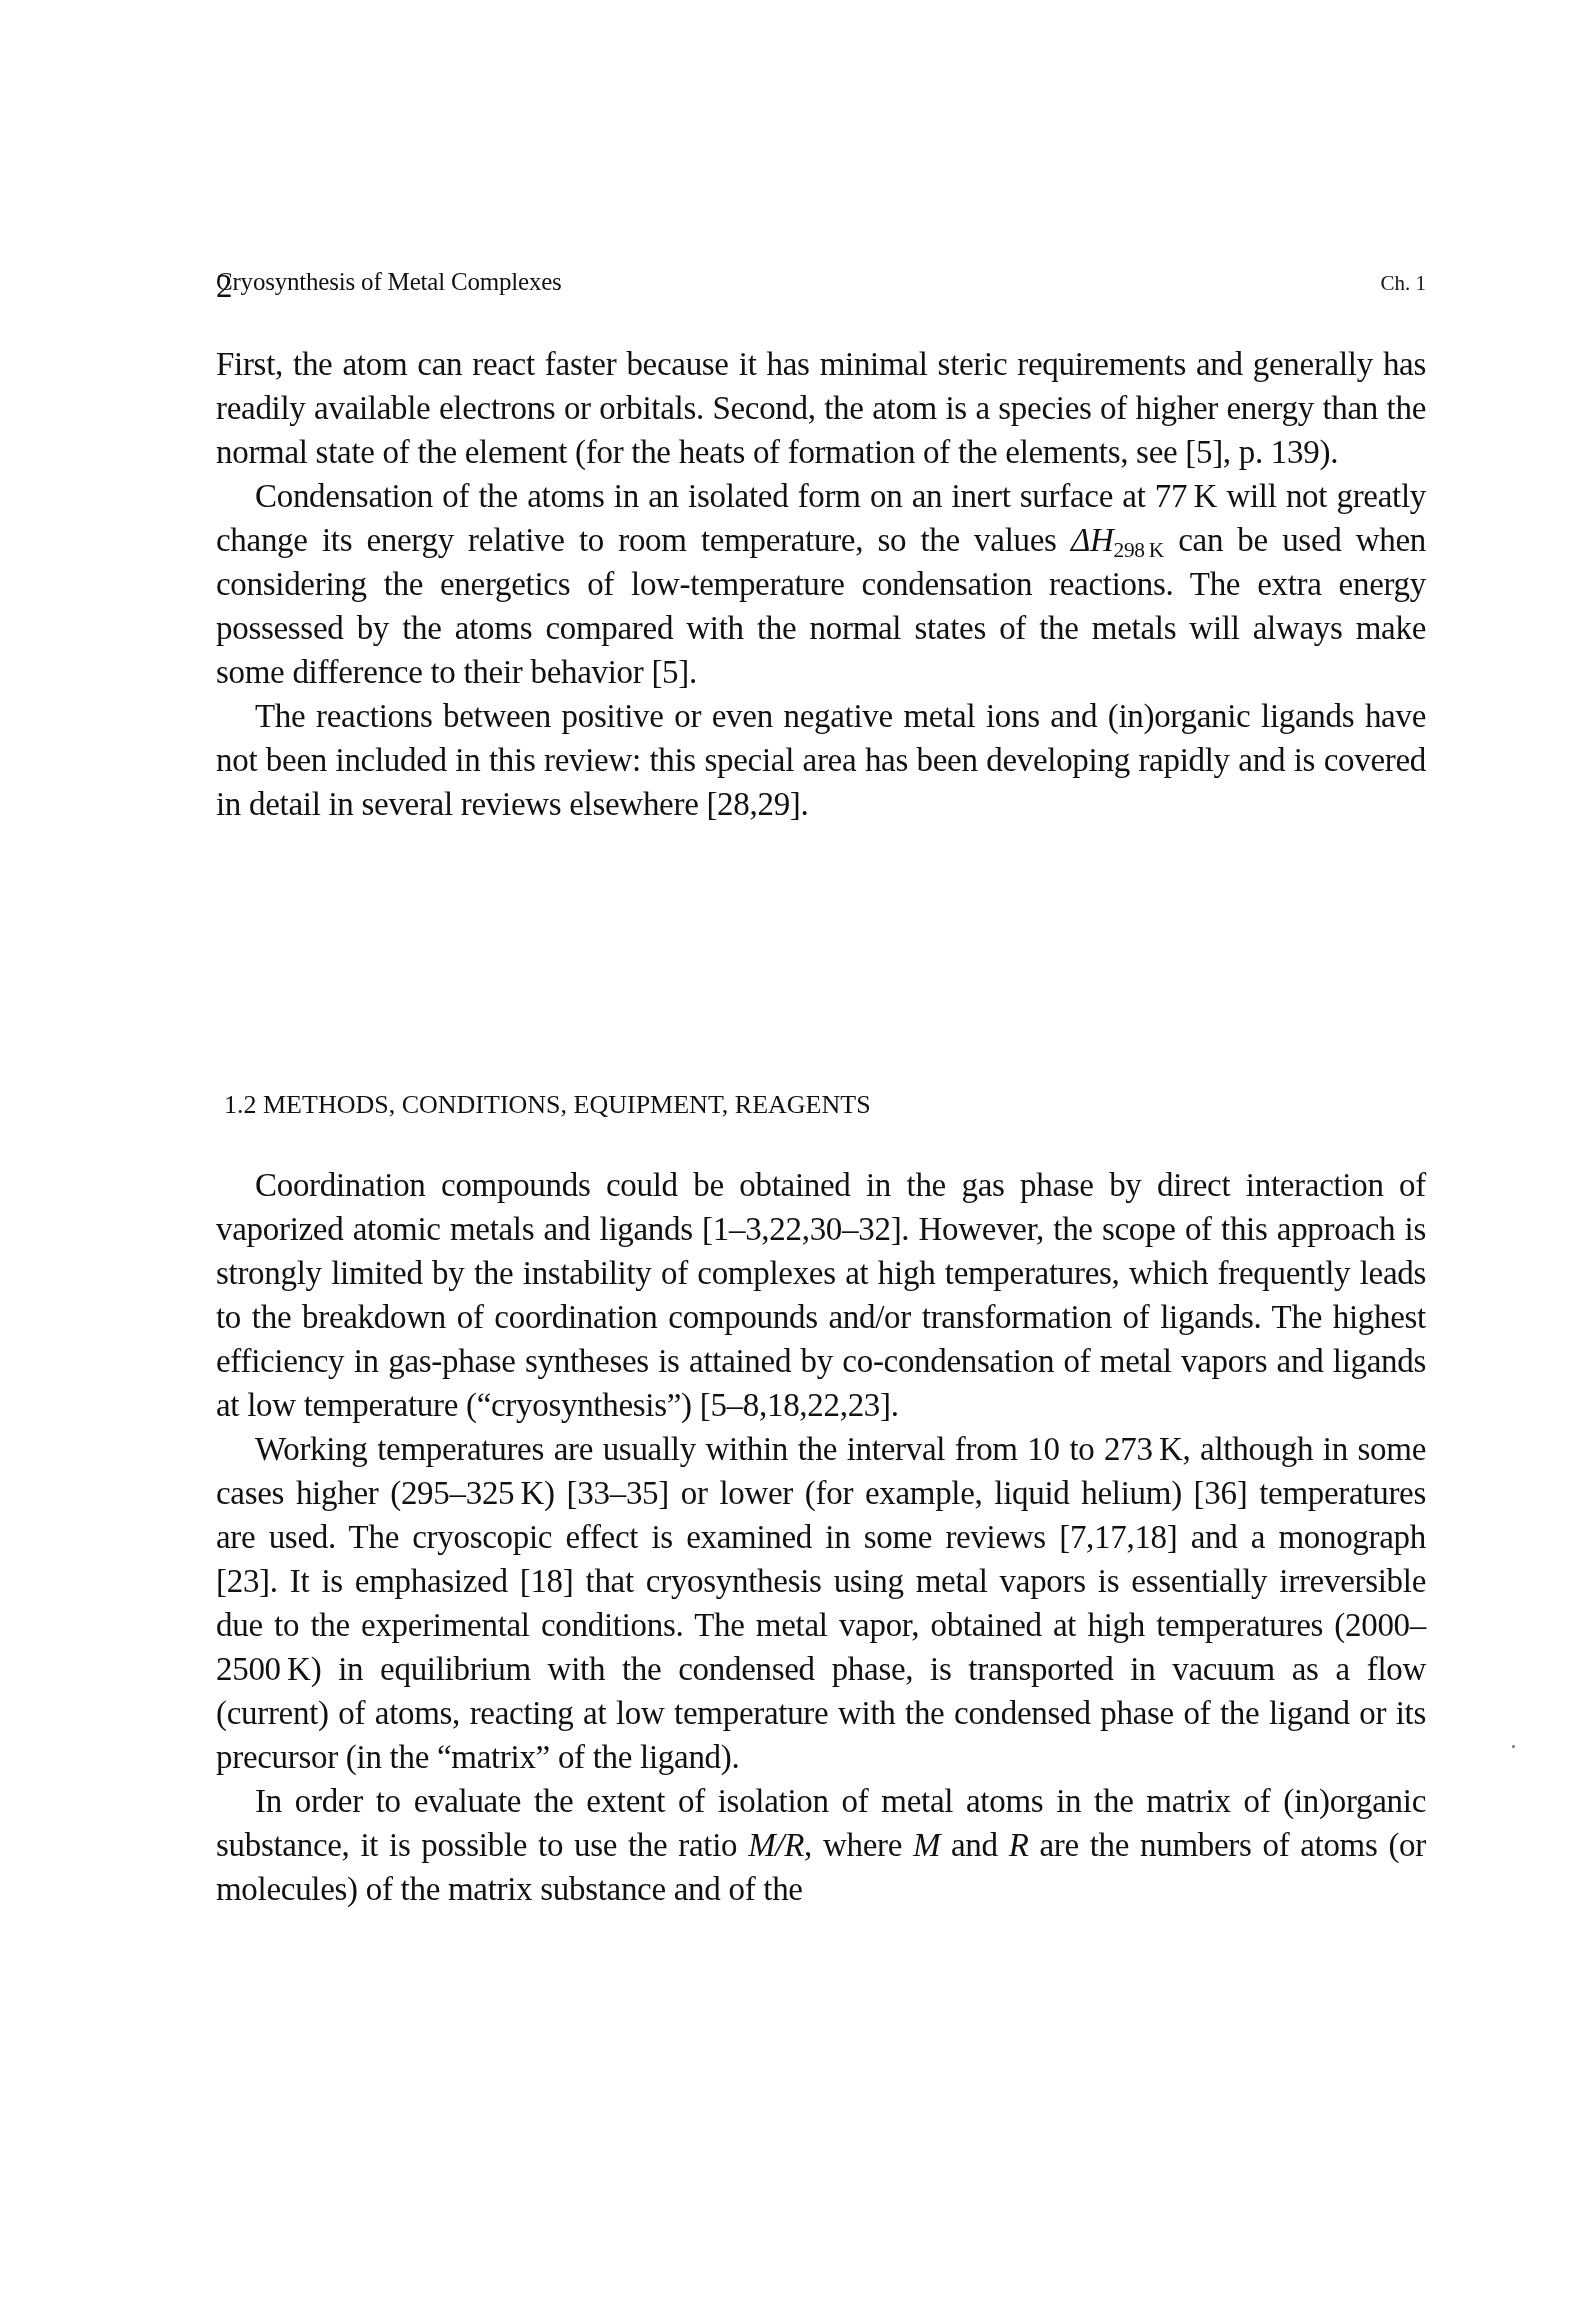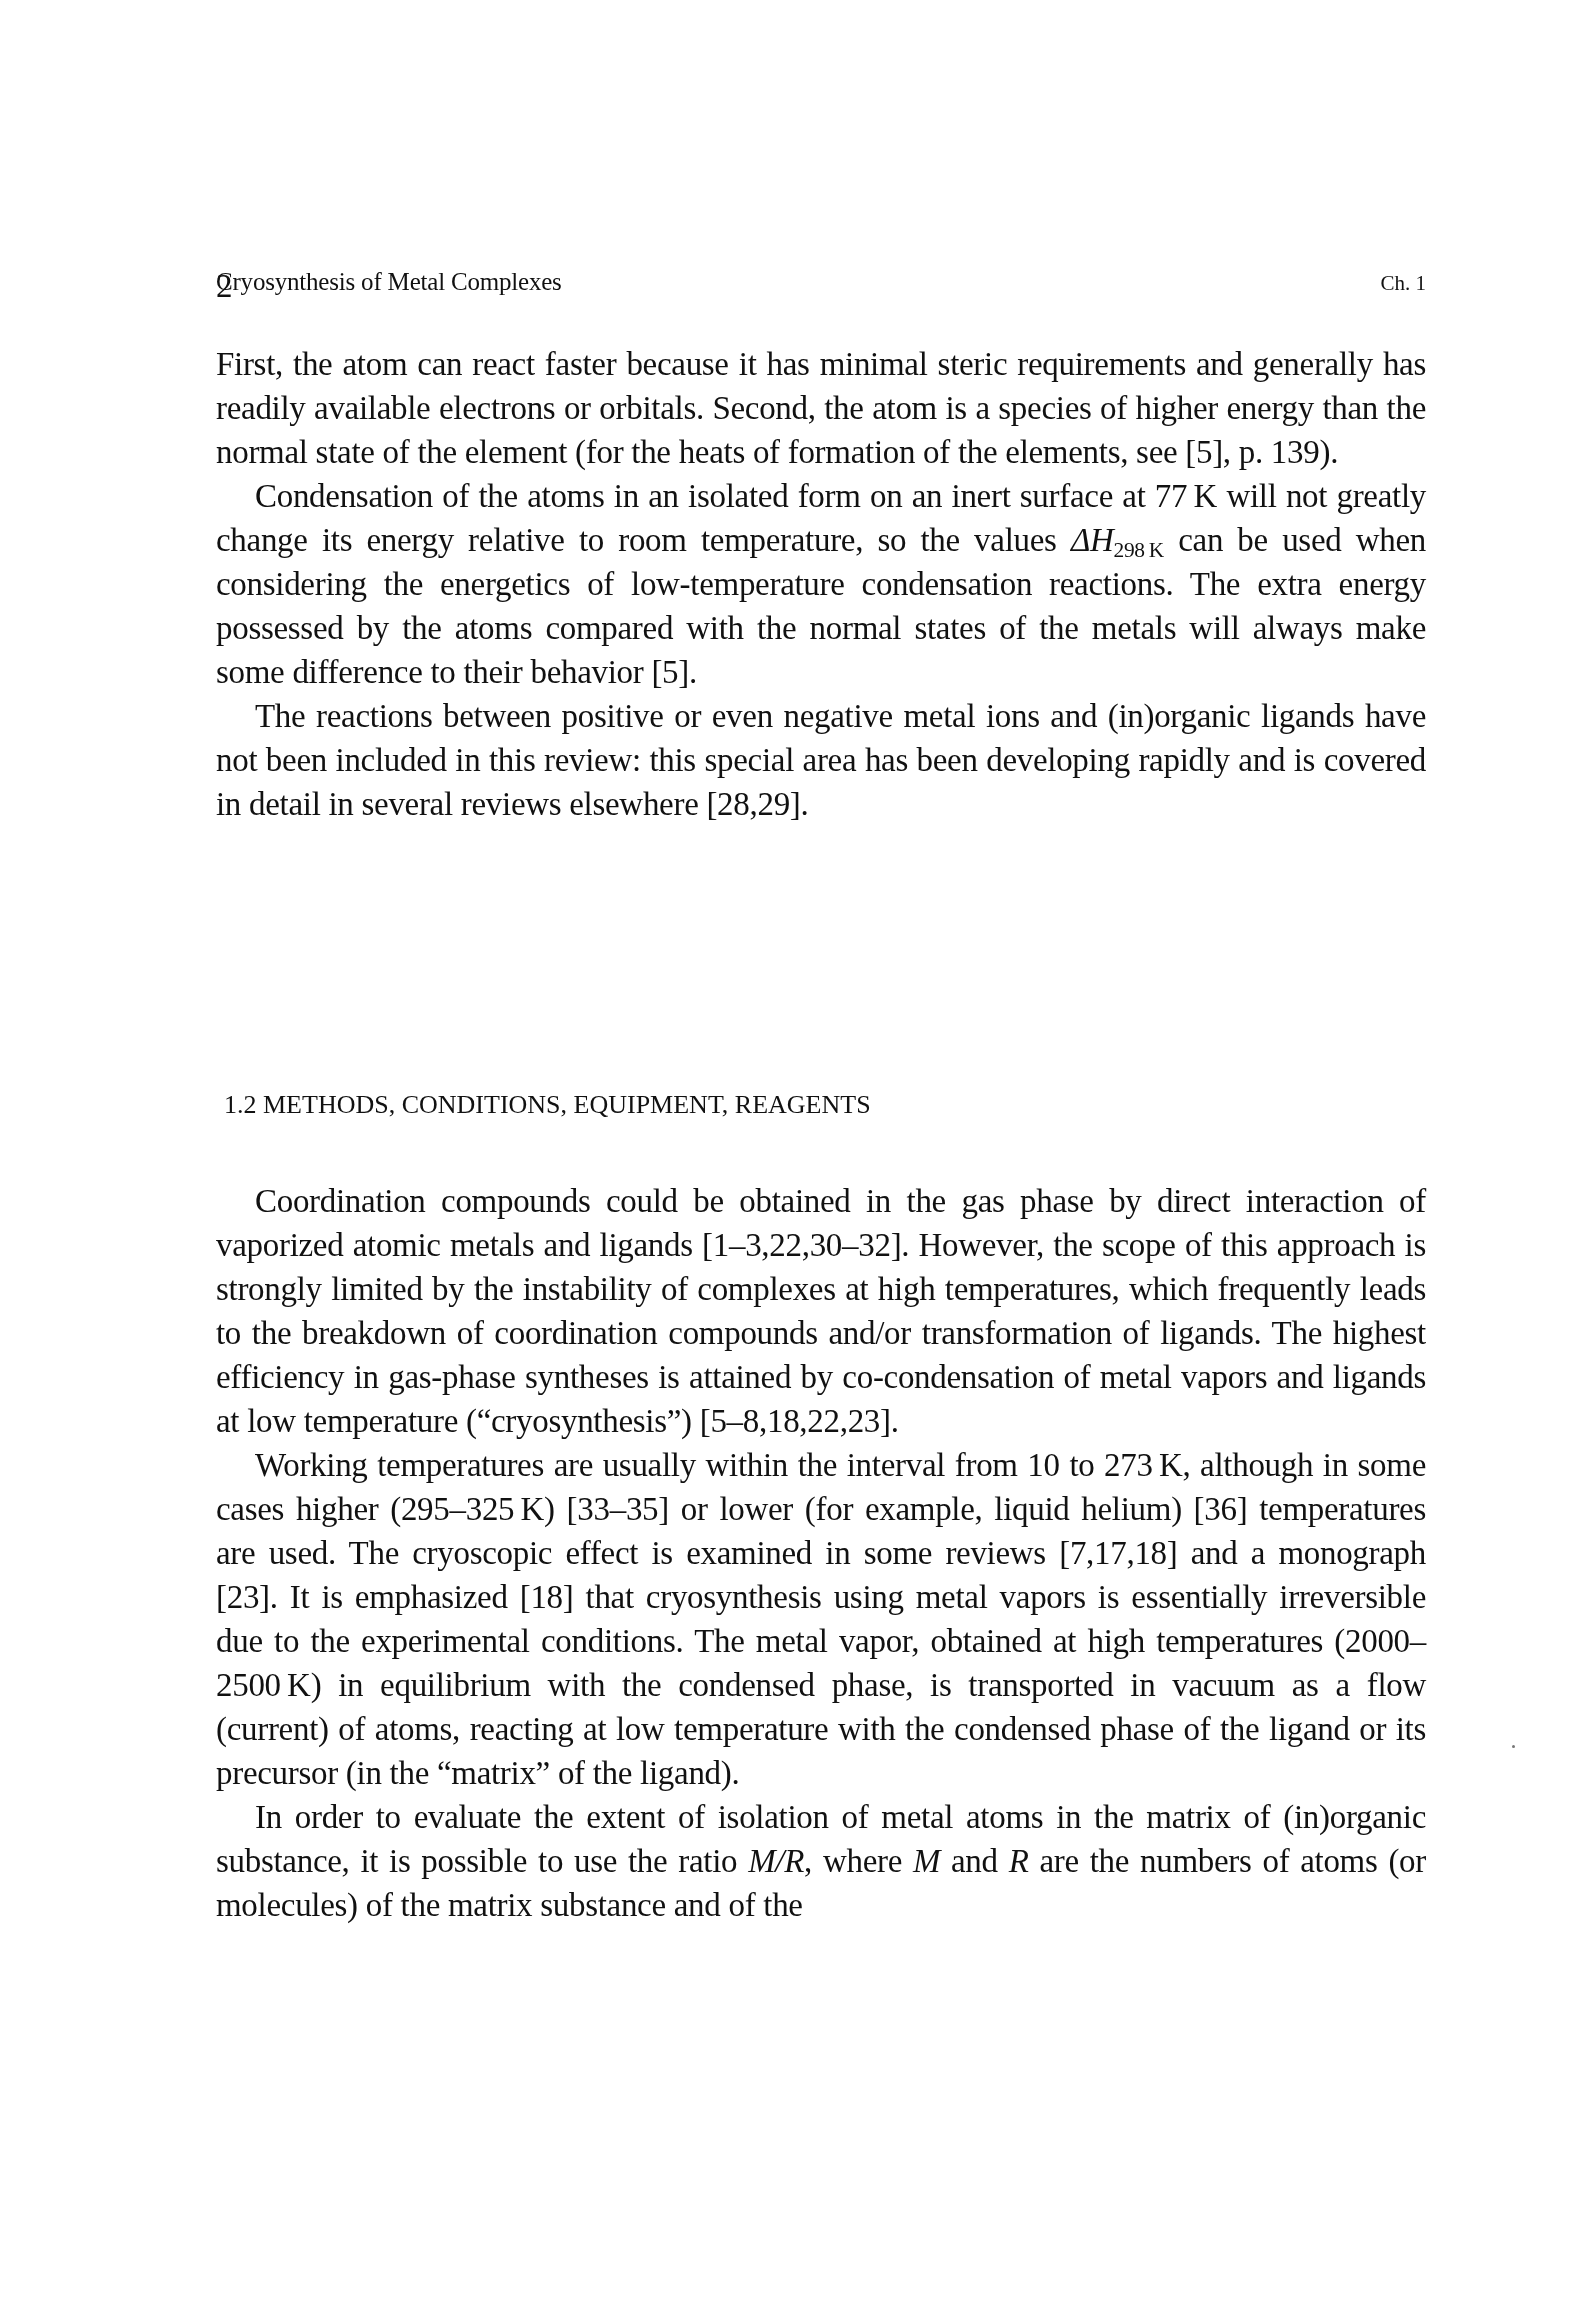--- a/index.html
+++ b/index.html
@@ -46,21 +46,21 @@
   <div class="block" style="top:342px;">
     <p class="para">First, the atom can react faster because it has minimal steric requirements and generally has readily available electrons or orbitals. Second, the atom is a species of higher energy than the normal state of the element (for the heats of formation of the elements, see [5], p. 139).</p>
 
     <p class="para indent"><span>Condensation of the atoms in an isolated form on an inert surface at 77 K will not greatly change its energy relative to room temperature, so the values </span><span><span style="font-style:italic;">ΔH</span><sub>298 K</sub></span><span> can be used when considering the energetics of low-temperature condensation reactions. The extra energy possessed by the atoms compared with the normal states of the metals will always make some difference to their behavior [5].</span></p>
 
     <p class="para indent">The reactions between positive or even negative metal ions and (in)organic ligands have not been included in this review: this special area has been developing rapidly and is covered in detail in several reviews elsewhere [28,29].</p>
   </div>
 
   <div class="section-heading">1.2 METHODS, CONDITIONS, EQUIPMENT, REAGENTS</div>
 
-  <div class="block" style="top:1163px;margin-top:16px;">
+  <div class="block" style="top:1163px;">
     <p class="para indent">Coordination compounds could be obtained in the gas phase by direct interaction of vaporized atomic metals and ligands [1–3,22,30–32]. However, the scope of this approach is strongly limited by the instability of complexes at high temperatures, which frequently leads to the breakdown of coordina­tion compounds and/or transformation of ligands. The highest efficiency in gas-phase syntheses is attained by co-condensation of metal vapors and ligands at low temperature (“cryosynthesis”) [5–8,18,22,23].</p>
 
     <p class="para indent">Working temperatures are usually within the interval from 10 to 273 K, although in some cases higher (295–325 K) [33–35] or lower (for example, liquid helium) [36] temperatures are used. The cryoscopic effect is examined in some reviews [7,17,18] and a monograph [23]. It is emphasized [18] that cryosynthesis using metal vapors is essentially irreversible due to the experi­mental conditions. The metal vapor, obtained at high temperatures (2000–2500 K) in equilibrium with the condensed phase, is transported in vacuum as a flow (current) of atoms, reacting at low temperature with the condensed phase of the ligand or its precursor (in the “matrix” of the ligand).</p>
 
     <p class="para indent"><span>In order to evaluate the extent of isolation of metal atoms in the matrix of (in)organic substance, it is possible to use the ratio </span><i>M/R</i><span>, where </span><i>M</i><span> and </span><i>R</i><span> are the numbers of atoms (or molecules) of the matrix substance and of the</span></p>
   </div>
 </div>
 
 <div class="dot"></div>
 

